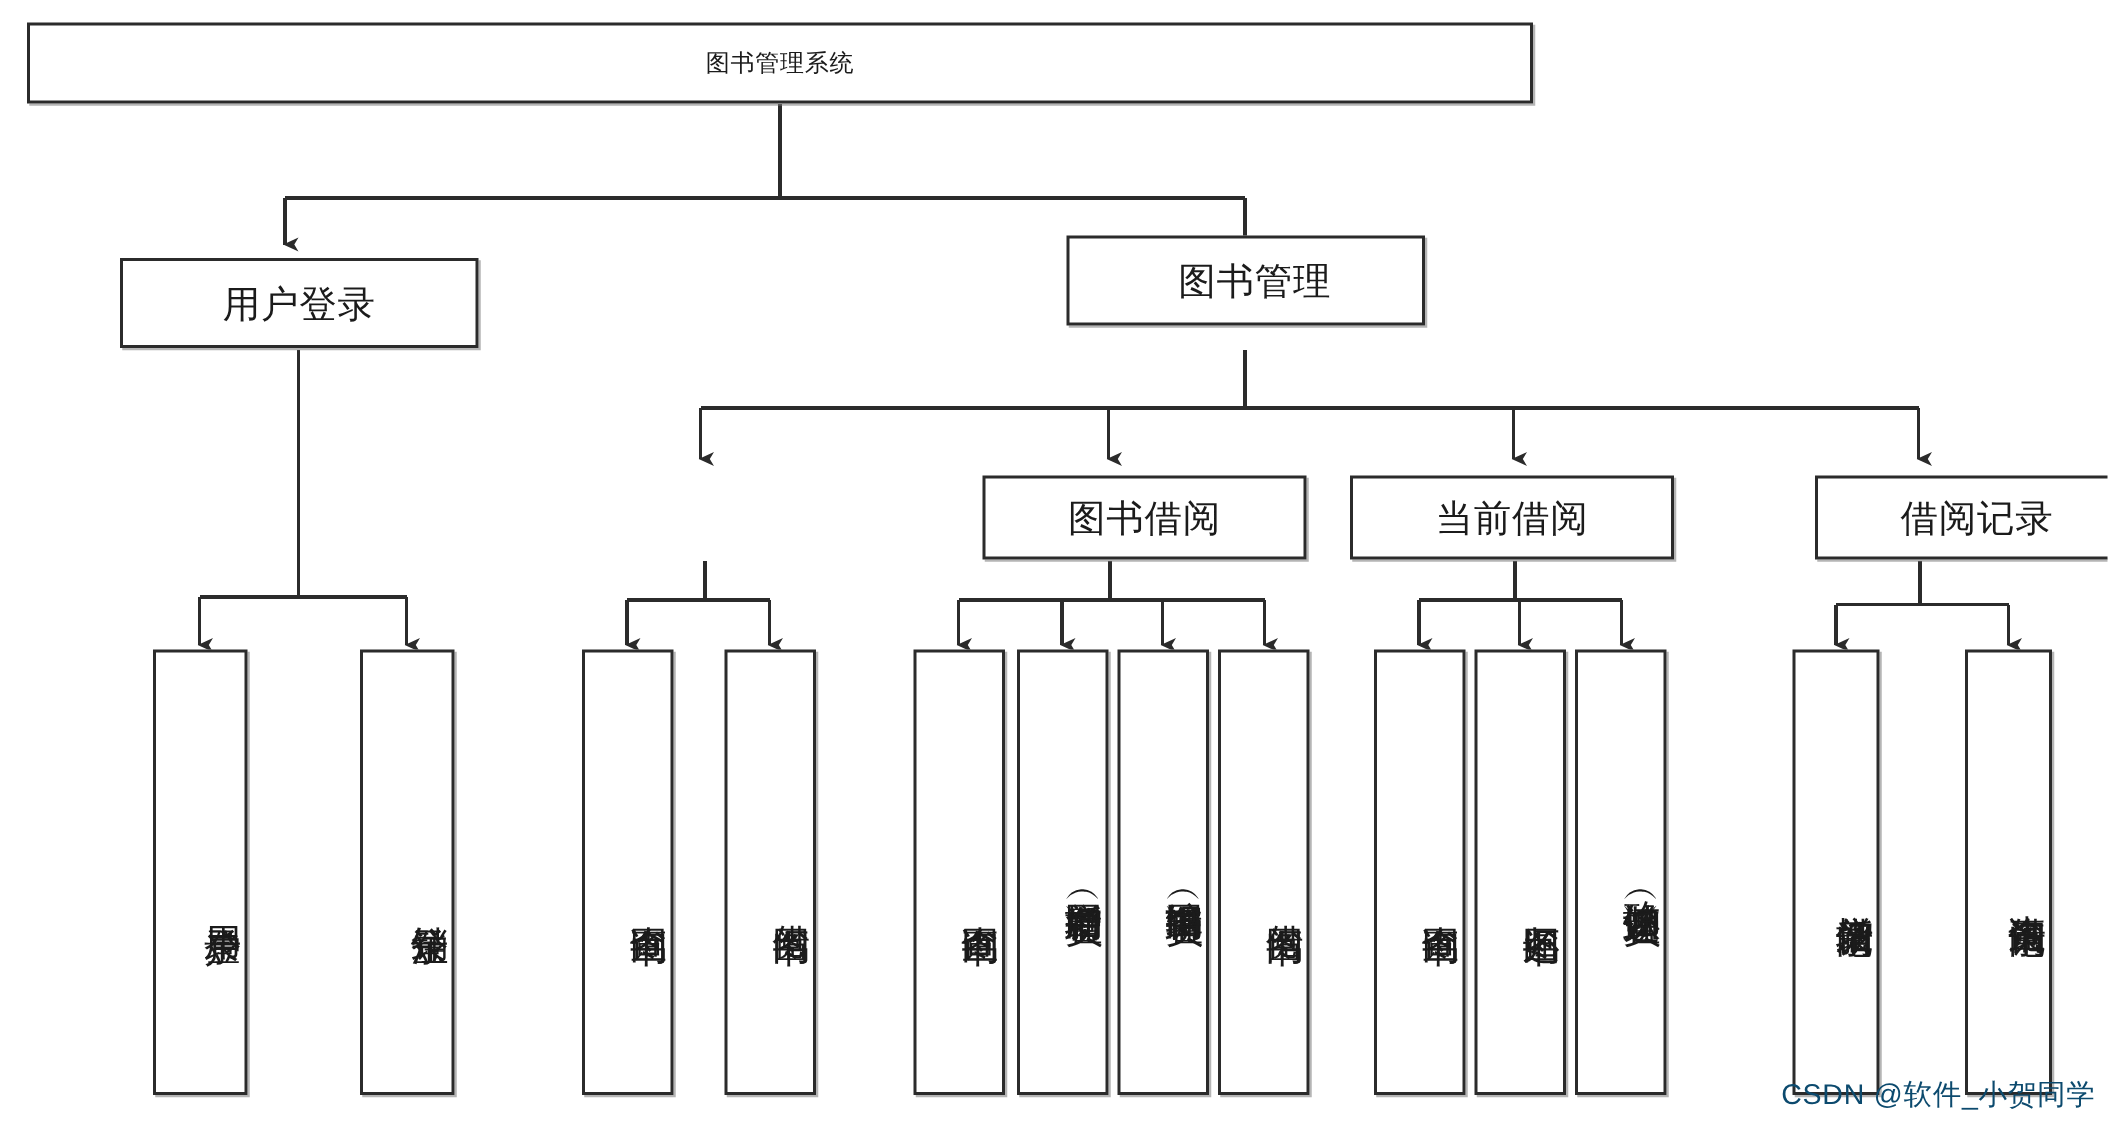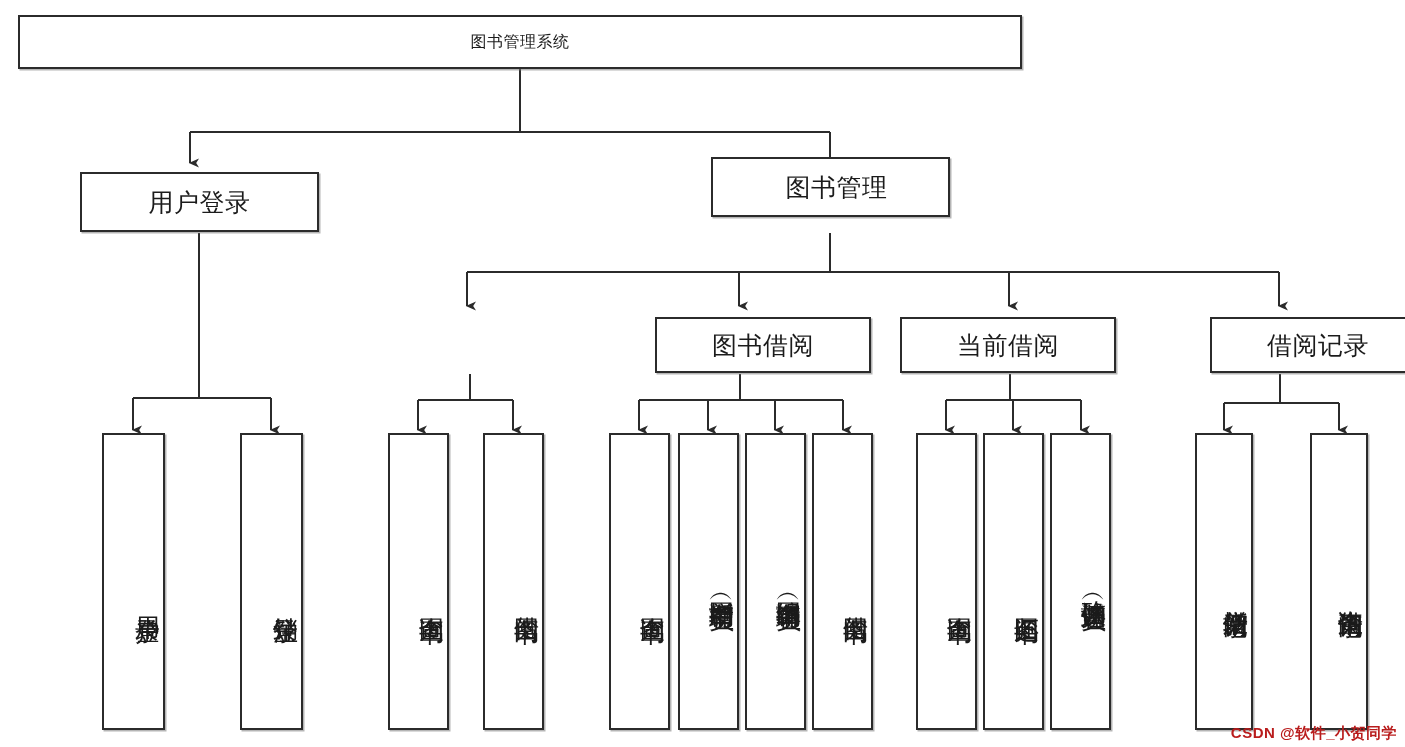--- a/index.html
+++ b/index.html
@@ -39,25 +39,24 @@
     white-space:nowrap;
     overflow:hidden;
   }
   .node.vert .vlabel{
     writing-mode:vertical-rl;
     text-orientation:upright;
   }
   .watermark{
     position:absolute;
     right:8px;bottom:4px;
-    font-size:15px;
-    color:#b91c1c;
+    font-size:19px;
+    color:#0c4a6e;
     white-space:nowrap;
     letter-spacing:0.5px;
-    font-weight:bold;
   }
 </style>
 </head>
 <body>
 
 <div id="stage">
 
   <svg class="wires" viewBox="0 0 1405 747">
     <defs>
       <marker id="arrow" markerWidth="12" markerHeight="12" refX="5.2" refY="9.4" orient="auto" markerUnits="userSpaceOnUse">

